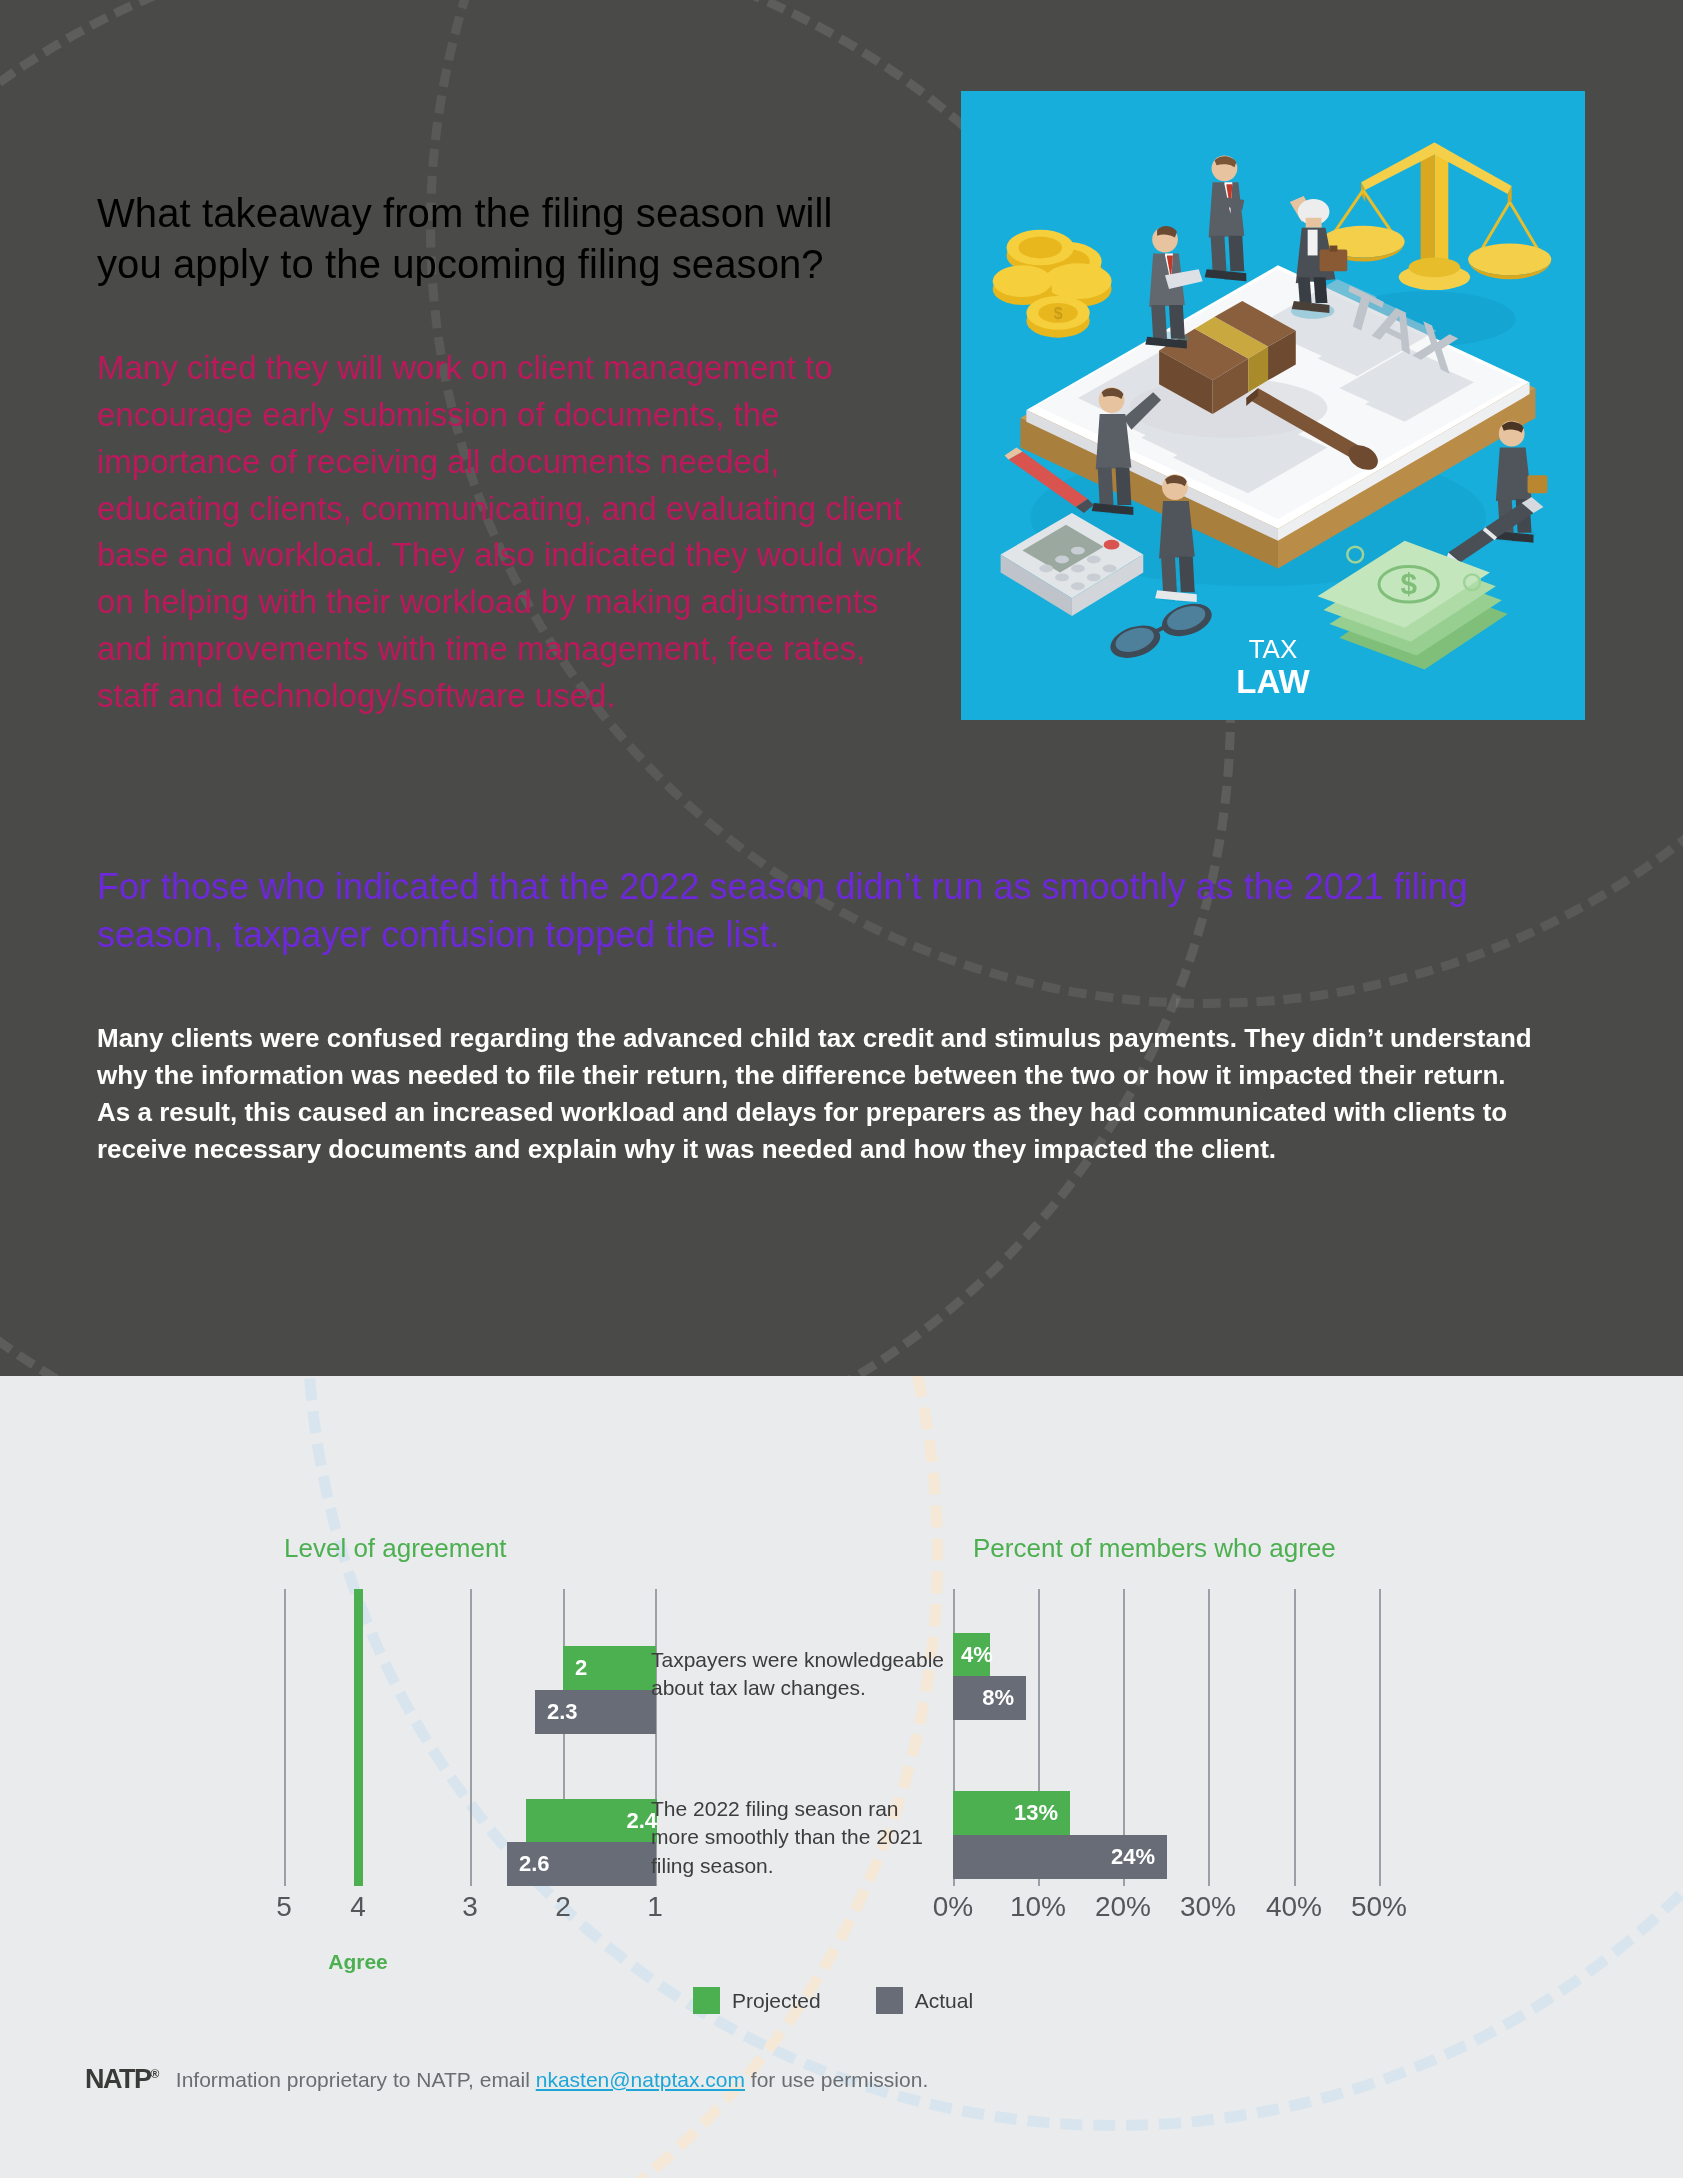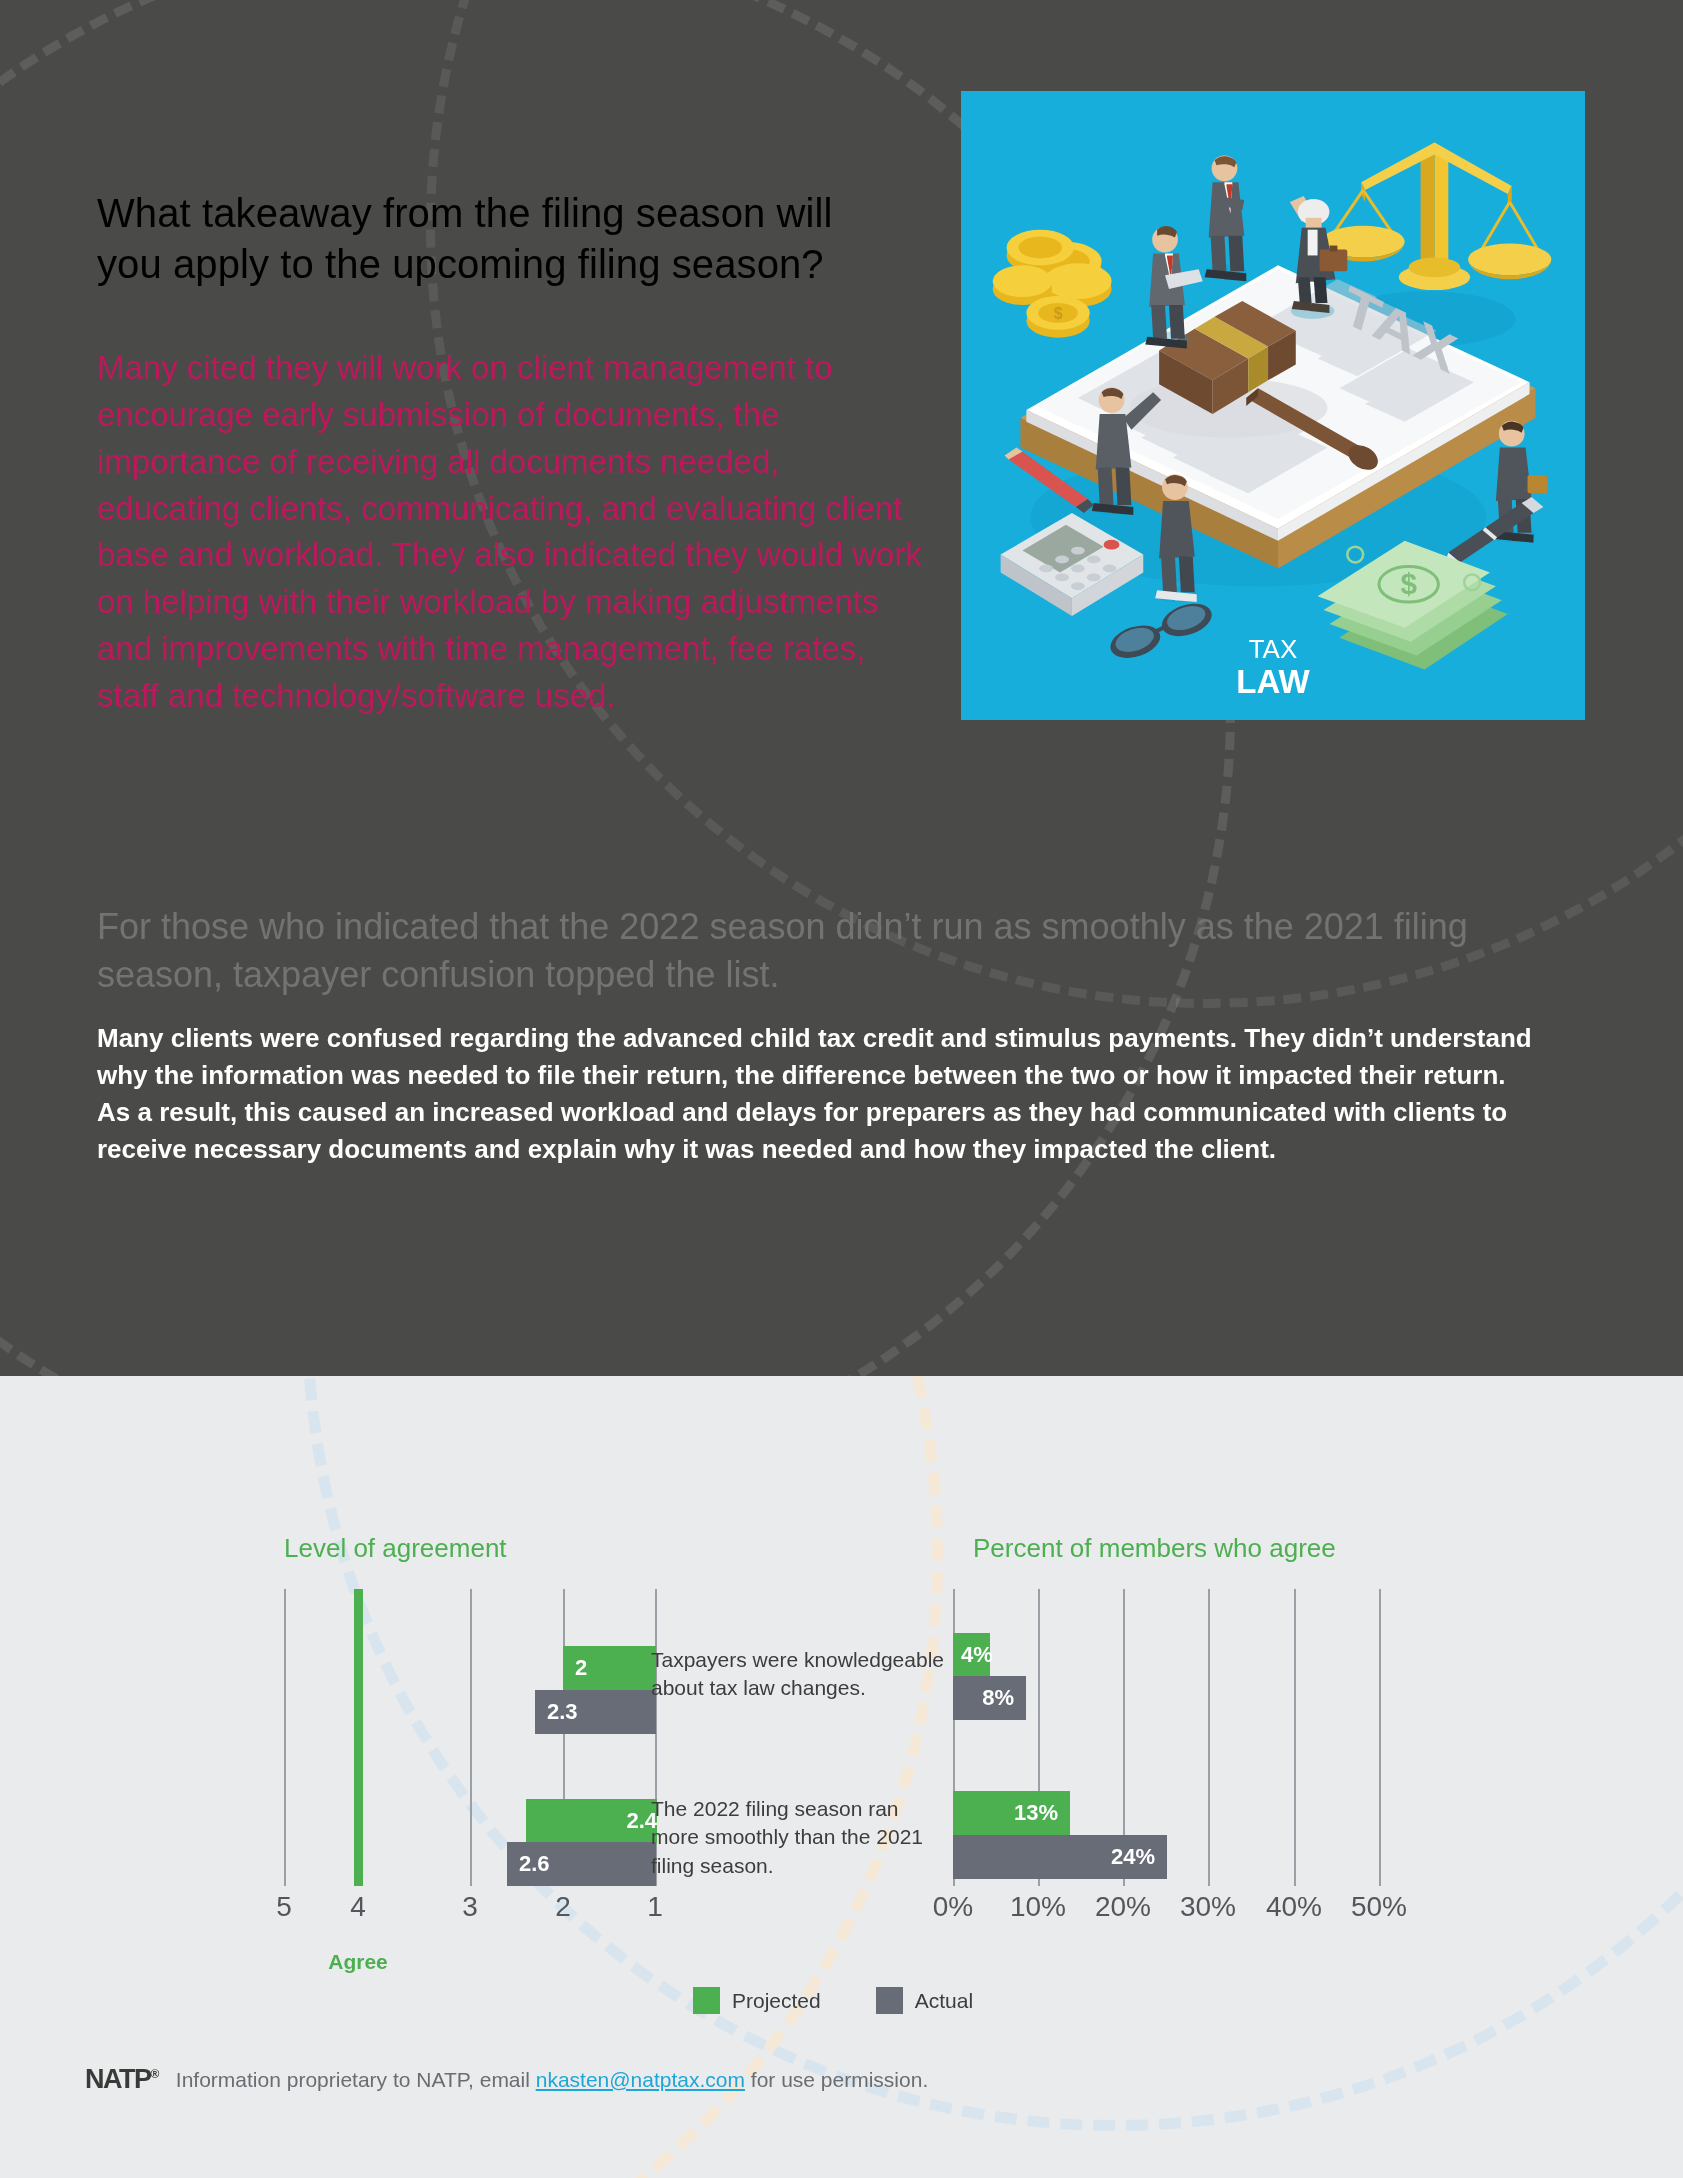--- a/index.html
+++ b/index.html
@@ -30,21 +30,21 @@
     position:absolute;left:97px;top:188px;width:802px;
     color:#000000;font-size:40px;line-height:1.28;font-weight:400;
     letter-spacing:0.1px;
   }
   .p-white{
     position:absolute;left:97px;top:345px;width:832px;
     color:#be185d;font-size:33px;line-height:1.42;font-weight:400;
   }
   .h-orange{
     position:absolute;left:97px;top:863px;width:1465px;
-    color:#737373;font-size:36px;line-height:1.33;font-weight:400;margin-top:40px;
+    color:#6d28d9;font-size:36px;line-height:1.33;font-weight:400;
   }
   .p-white2{
     position:absolute;left:97px;top:1020px;width:1445px;
     color:#FFFFFF;font-size:26px;line-height:1.42;font-weight:700;
   }
 
   
   .illus{
     position:absolute;left:961px;top:91px;width:624px;height:629px;
     background:#18AEDC;overflow:hidden;

